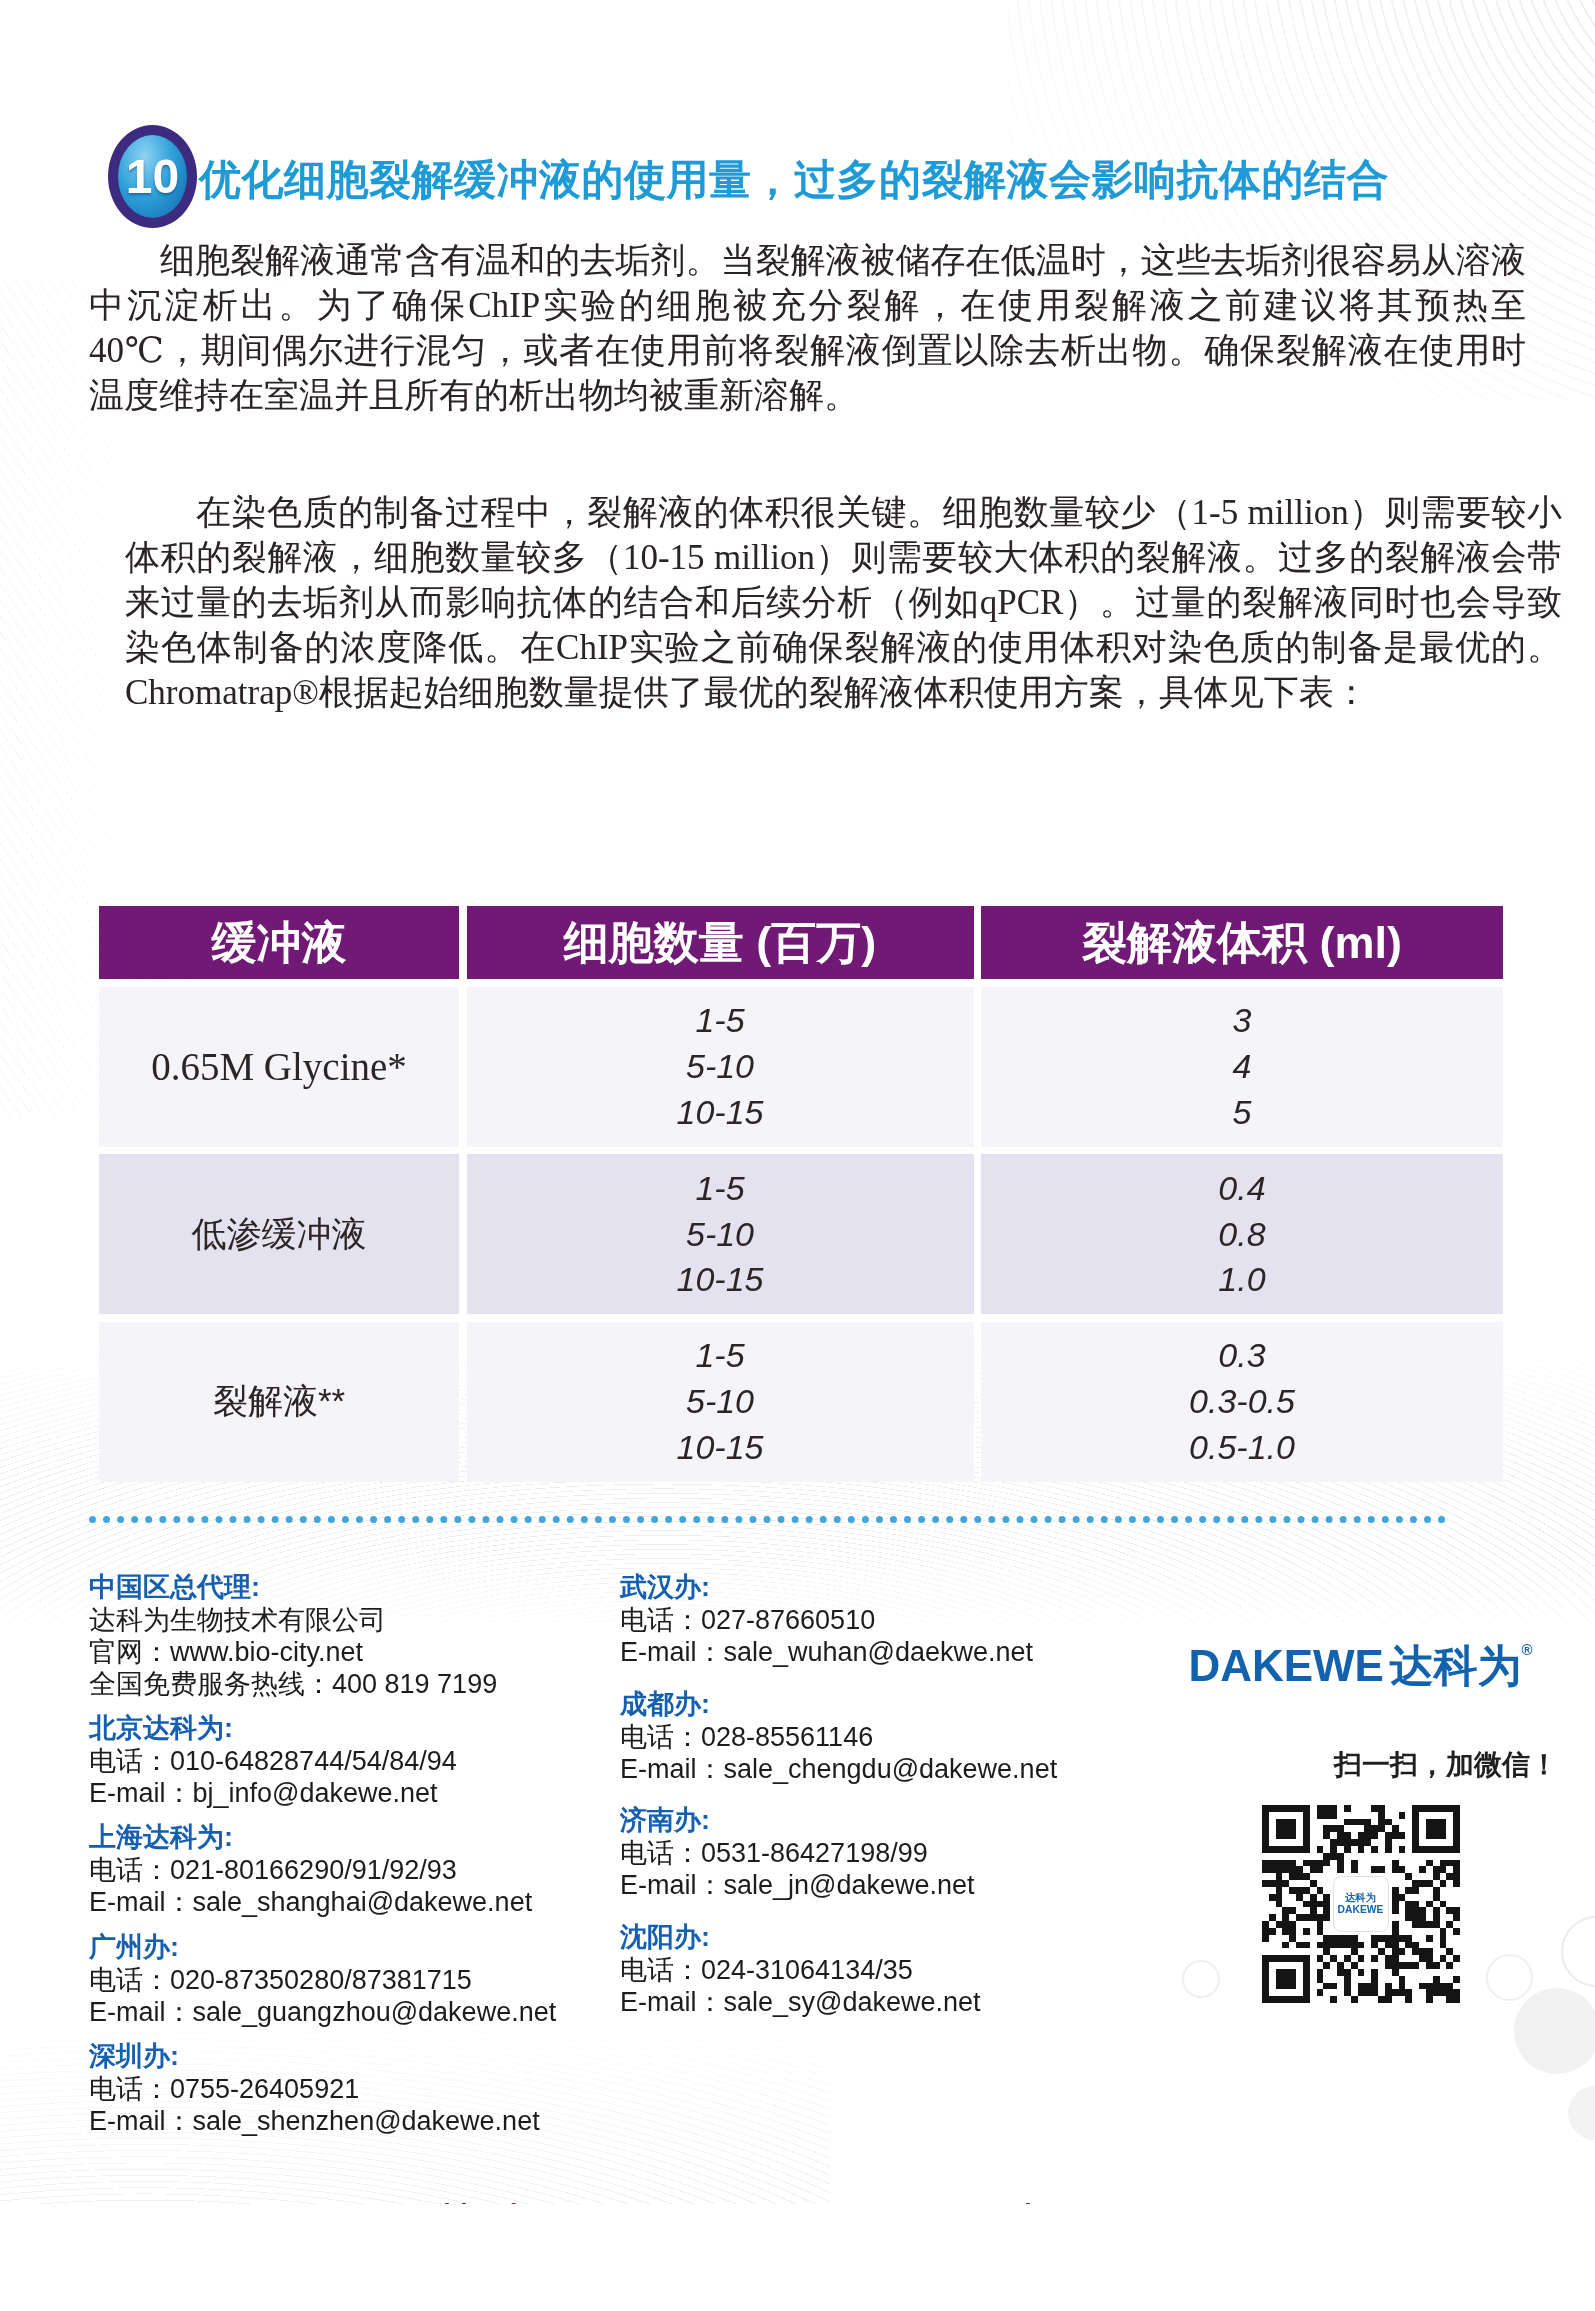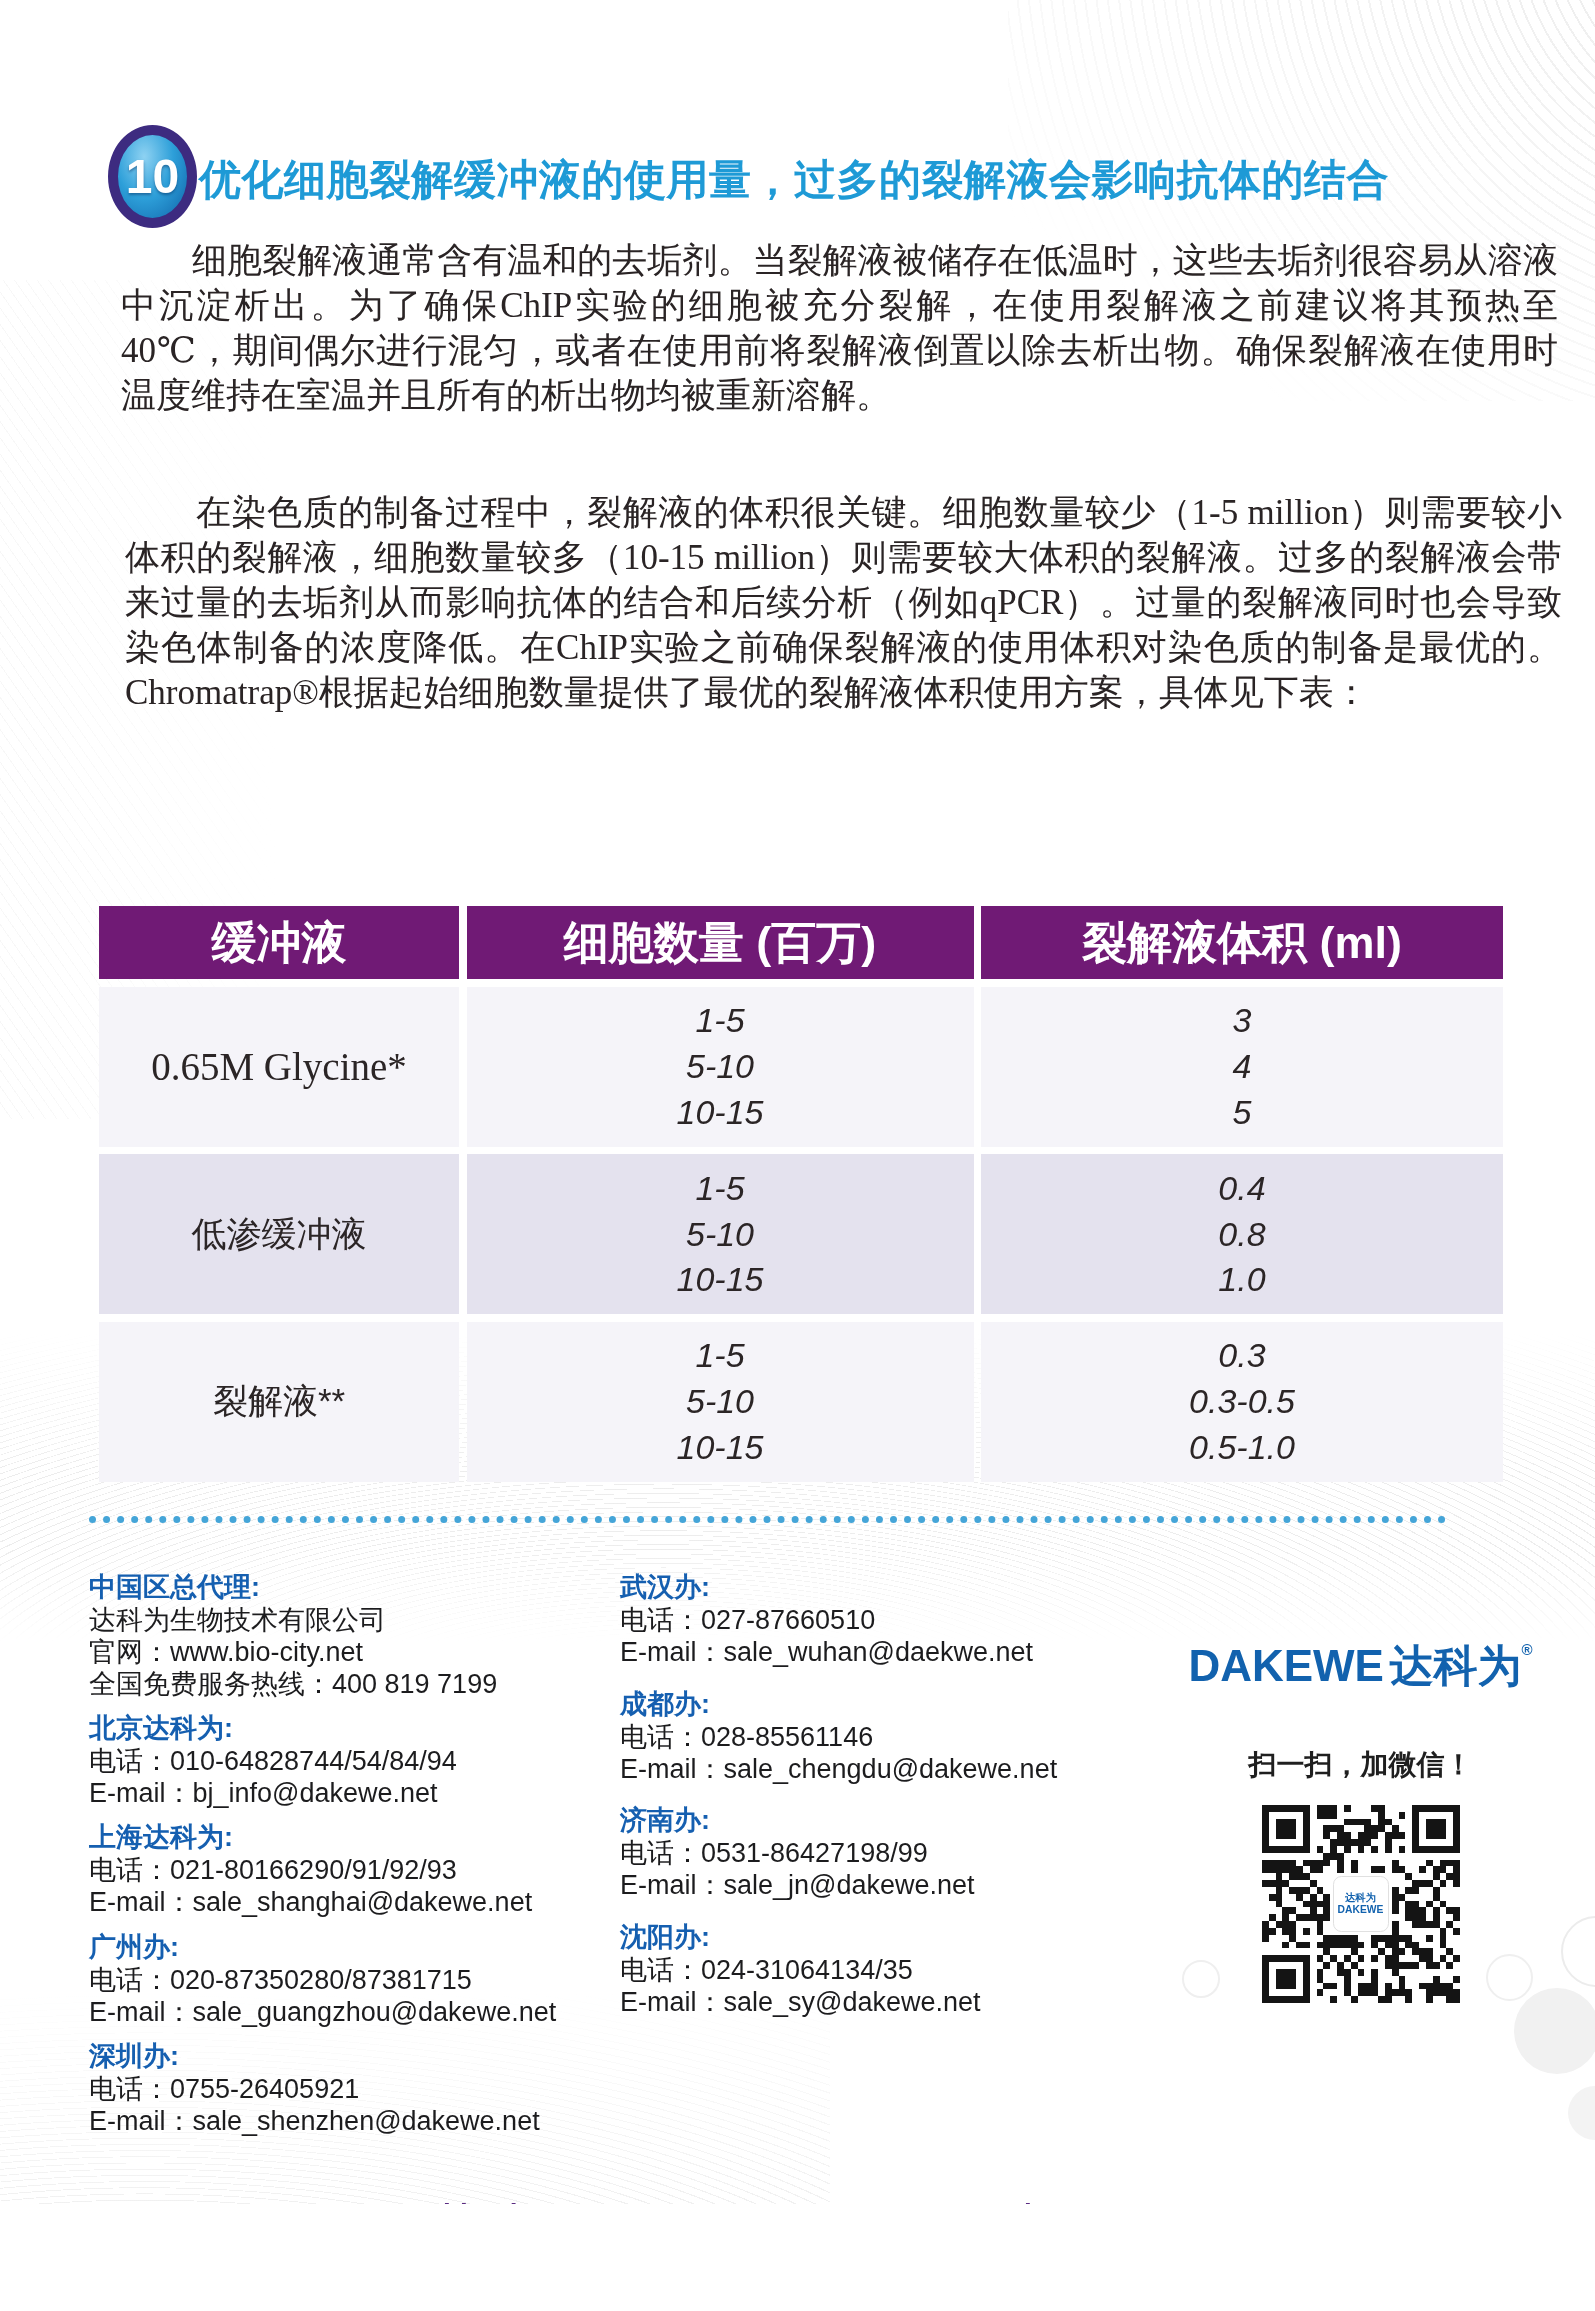--- a/index.html
+++ b/index.html
@@ -29,21 +29,21 @@
   .badge{position:absolute;left:108px;top:125px;width:89px;height:103px;border-radius:50%;
     border:10.3px solid #3D2B80;box-sizing:border-box;
     background:radial-gradient(ellipse at 38% 26%,#8ed2f2 0%,#2d9fd9 48%,#0f63a8 100%);
     display:flex;align-items:center;justify-content:center;}
   .badge span{color:#fff;font-size:48px;font-weight:bold;text-shadow:0 1.9px 2.8px rgba(0,40,90,.45);}
   .page-title{position:absolute;left:199px;top:152px;width:1324px;font-size:42px;font-weight:bold;
     color:#1E9AD6;letter-spacing:0.5px;white-space:nowrap;}
   
   .para{position:absolute;left:89px;width:1437px;font-family:"Liberation Serif","DejaVu Serif",serif;
     font-size:35px;line-height:45px;color:#2A2425;text-align:justify;text-indent:71px;}
-  #para1{top:238px;margin-left:32px;}
+  #para1{top:238px;}
   #para2{top:490px;margin-left:36px;}
   
   .buffer-table{position:absolute;left:99px;top:906px;width:1404px;}
   .t-head{display:flex;gap:7.5px;height:73px;}
   .th{background:#701a75;color:#fff;font-weight:bold;font-size:45px;
     display:flex;align-items:center;justify-content:center;}
   .c1{width:360px;flex:none;}
   .c2{width:507px;flex:none;}
   .c3{flex:1;}
   .t-row{display:flex;gap:7.5px;height:160px;margin-top:7.5px;}
@@ -61,21 +61,21 @@
   #col-mid{left:620px;width:536px;}
   #col-left .cgroup{margin-bottom:11.2px;}
   #col-mid .cgroup{margin-bottom:18.6px;}
   .cheading{color:#155FB0;font-size:27px;font-weight:bold;line-height:34px;}
   .cline{color:#1C1C1E;font-size:27px;line-height:32px;}
   
   #col-right{position:absolute;left:1163px;top:1637px;width:395px;text-align:center;}
   .logo{color:#1262AE;font-weight:900;font-size:44px;white-space:nowrap;letter-spacing:0;}
   .logo .cn{margin-left:5.6px;}
   .logo sup{font-size:15px;vertical-align:26px;}
-  .wechat-hint{margin-top:50px;font-size:28px;font-weight:600;color:#1F1F1F;}
+  .wechat-hint{margin-top:50px;font-size:28px;font-weight:600;color:#1F1F1F;text-align:right;}
   .qr-wrap{position:relative;width:198px;height:198px;margin:20.5px auto 0;}
   .qr-wrap svg{width:100%;height:100%;display:block;}
   .qr-center{position:absolute;left:50%;top:50%;transform:translate(-50%,-50%);
     width:54px;height:54px;background:#fff;border:1.9px solid #e0e0e0;border-radius:8.4px;
     display:flex;flex-direction:column;align-items:center;justify-content:center;
     color:#1262AE;font-size:10.3px;font-weight:bold;line-height:12px;}
   
   .furl{position:absolute;top:2198px;font-size:28px;font-weight:bold;color:#5B2C82;text-align:center;}
   #furl-left{left:308px;width:345px;}
   #furl-right{left:886px;width:392px;}

